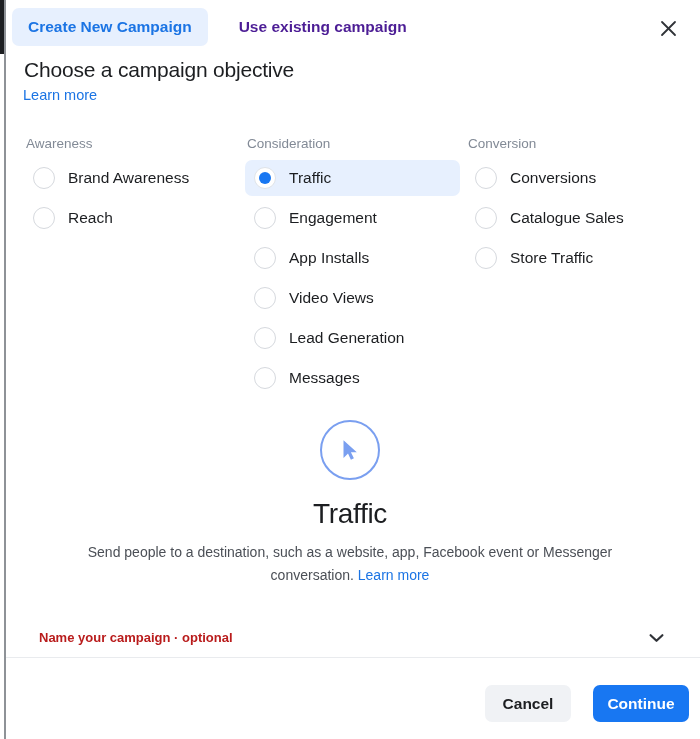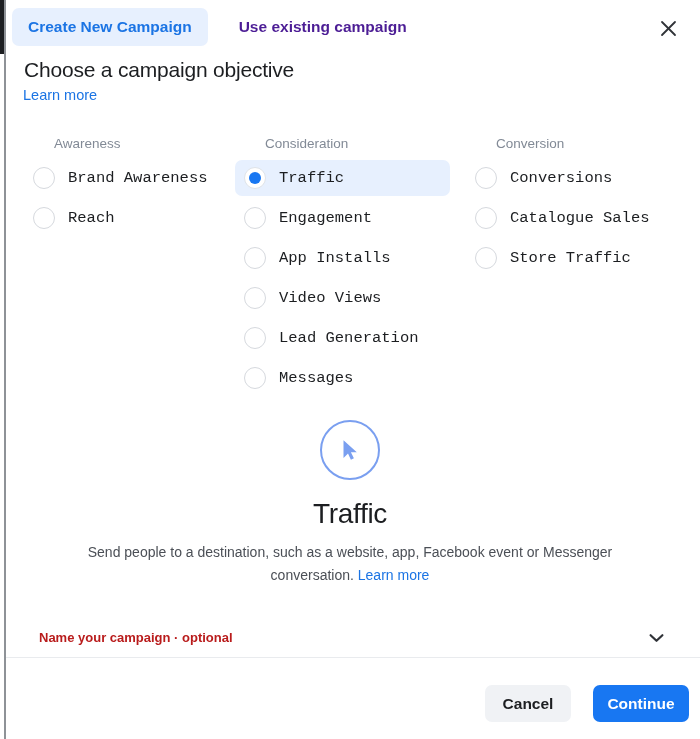--- a/index.html
+++ b/index.html
@@ -90,40 +90,38 @@
 
   
   .columns {
     position: absolute; left: 0; top: 136px;
     width: 700px;
   }
   .col {
     position: absolute; top: 0;
   }
   .col-awareness    { left: 24px;  width: 210px; }
-  .col-consideration{ left: 235px; width: 215px; }
+  .col-consideration{ left: 245px; width: 215px; }
   .col-conversion   { left: 466px; width: 225px; }
 
   .col-title {
     font-size: 13.5px;
     color: #828a96;
     margin-bottom: 9px;
     padding-left: 2px;
-    margin-left: 28px;
   }
 
   .opt {
     display: flex;
     align-items: center;
     height: 36px;
     margin-bottom: 4px;
     border-radius: 7px;
     padding-left: 9px;
     cursor: pointer;
-    font-family: Liberation Mono, monospace;
   }
   .opt.selected { background: #e7f0fe; }
 
   .radio {
     width: 22px; height: 22px;
     border-radius: 50%;
     border: 1.6px solid #d6d9de;
     background: #ffffff;
     flex: 0 0 auto;
   }

